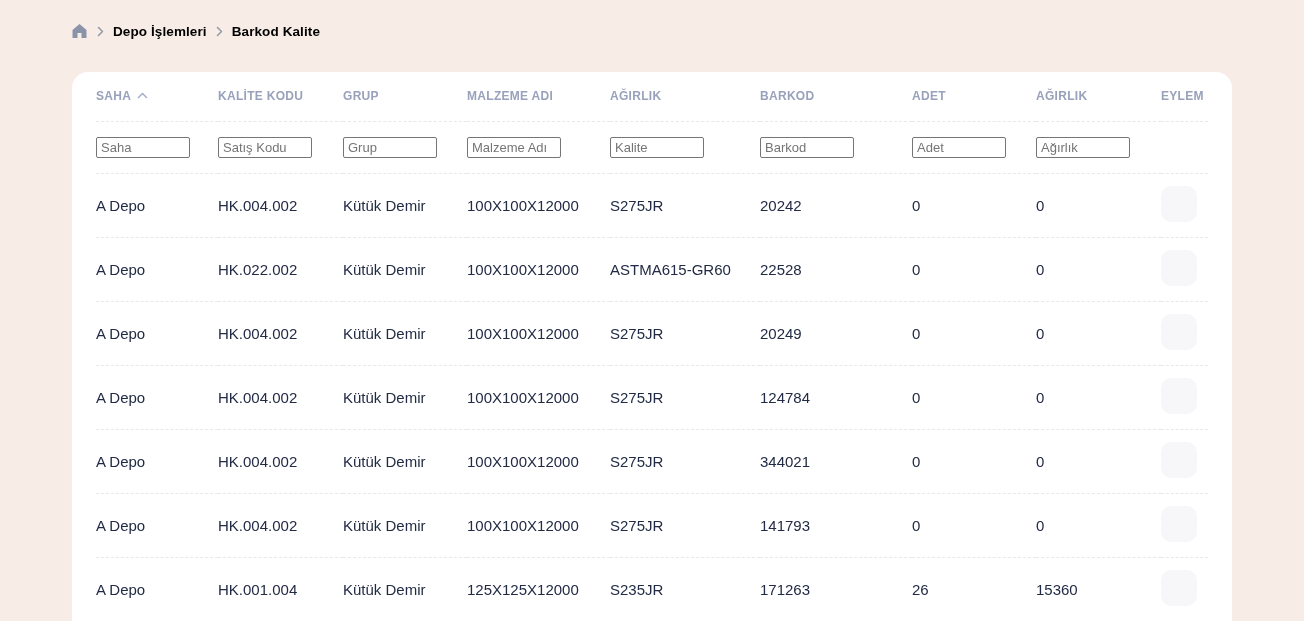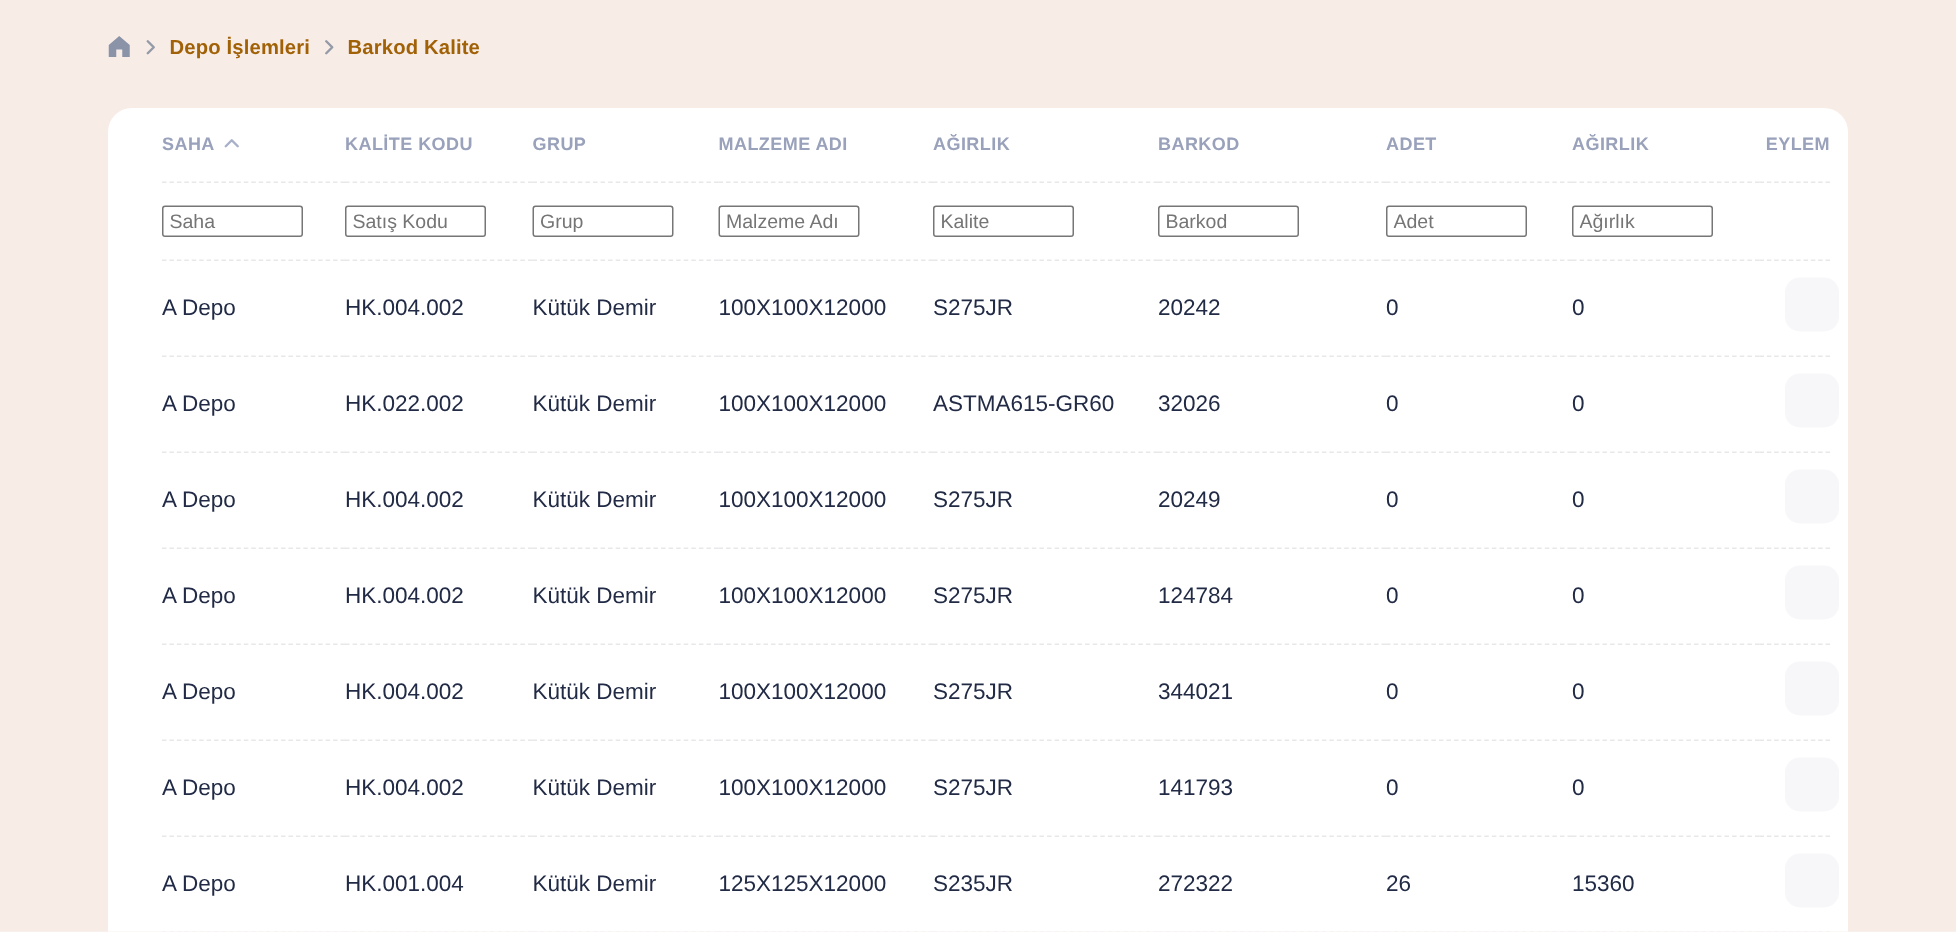--- a/index.html
+++ b/index.html
@@ -10,52 +10,52 @@
   }
   
   .breadcrumb {
     height: 72px;
     padding: 23px 0 0 71px;
     display: flex; align-items: flex-start; gap: 9px;
   }
   .breadcrumb .crumb-row { display: flex; align-items: center; gap: 9px; }
   .home-icon-wrap { display: inline-flex; align-items: center; }
   .crumb {
-    font-size: 13.5px; font-weight: 700; color: #a16207;
+    font-size: 13.5px; font-weight: 700; color: #000000;
     text-decoration: none; cursor: pointer; letter-spacing: .1px;
   }
   .bc-chevron { margin-top: 1px; }
   
   .card {
     width: 1160px; height: 700px;
     margin-left: 72px;
     background: #ffffff;
     border-radius: 16px;
     padding: 0 24px;
   }
-  table { width: 100%; border-collapse: collapse; table-layout: fixed; margin-left: 12px; }
+  table { width: 100%; border-collapse: collapse; table-layout: fixed; }
   col.c-saha    { width: 122px; }
   col.c-satis   { width: 125px; }
   col.c-grup    { width: 124px; }
   col.c-malzeme { width: 143px; }
   col.c-kalite  { width: 150px; }
   col.c-barkod  { width: 152px; }
   col.c-adet    { width: 124px; }
   col.c-agirlik { width: 125px; }
   col.c-eylem   { width: auto;  }
   thead th {
     height: 49px;
     text-align: left; vertical-align: middle;
     font-size: 12px; font-weight: 700; letter-spacing: .3px;
     color: #99a1bb;
     border-bottom: 1px dashed #e8e8ea;
     cursor: pointer;
     white-space: nowrap;
   }
-  th.col-eylem, td.col-eylem { text-align: right; }
+  th.col-eylem, td.col-eylem { }
   .sort-icon { margin-left: 6px; vertical-align: 1px; }
   tr.filter-row td {
     height: 52px; vertical-align: middle;
     border-bottom: 1px dashed #e8e8ea;
   }
   .filter-input {
     width: 94px; height: 21px;
     border: 1px solid #767676; border-radius: 2px;
     background: #ffffff;
     font-family: "Liberation Sans", sans-serif;
@@ -148,21 +148,21 @@
           <td class="col-adet">0</td>
           <td class="col-agirlik">0</td>
           <td class="col-eylem"><button class="action-btn"></button></td>
         </tr>
         <tr>
           <td class="col-saha">A Depo</td>
           <td class="col-satis">HK.022.002</td>
           <td class="col-grup">Kütük Demir</td>
           <td class="col-malzeme">100X100X12000</td>
           <td class="col-kalite">ASTMA615-GR60</td>
-          <td class="col-barkod">32026</td>
+          <td class="col-barkod">22528</td>
           <td class="col-adet">0</td>
           <td class="col-agirlik">0</td>
           <td class="col-eylem"><button class="action-btn"></button></td>
         </tr>
         <tr>
           <td class="col-saha">A Depo</td>
           <td class="col-satis">HK.004.002</td>
           <td class="col-grup">Kütük Demir</td>
           <td class="col-malzeme">100X100X12000</td>
           <td class="col-kalite">S275JR</td>
@@ -203,20 +203,20 @@
           <td class="col-adet">0</td>
           <td class="col-agirlik">0</td>
           <td class="col-eylem"><button class="action-btn"></button></td>
         </tr>
         <tr>
           <td class="col-saha">A Depo</td>
           <td class="col-satis">HK.001.004</td>
           <td class="col-grup">Kütük Demir</td>
           <td class="col-malzeme">125X125X12000</td>
           <td class="col-kalite">S235JR</td>
-          <td class="col-barkod">272322</td>
+          <td class="col-barkod">171263</td>
           <td class="col-adet">26</td>
           <td class="col-agirlik">15360</td>
           <td class="col-eylem"><button class="action-btn"></button></td>
         </tr>
       </tbody>
   </table>
 </div>
 
 </body></html>

